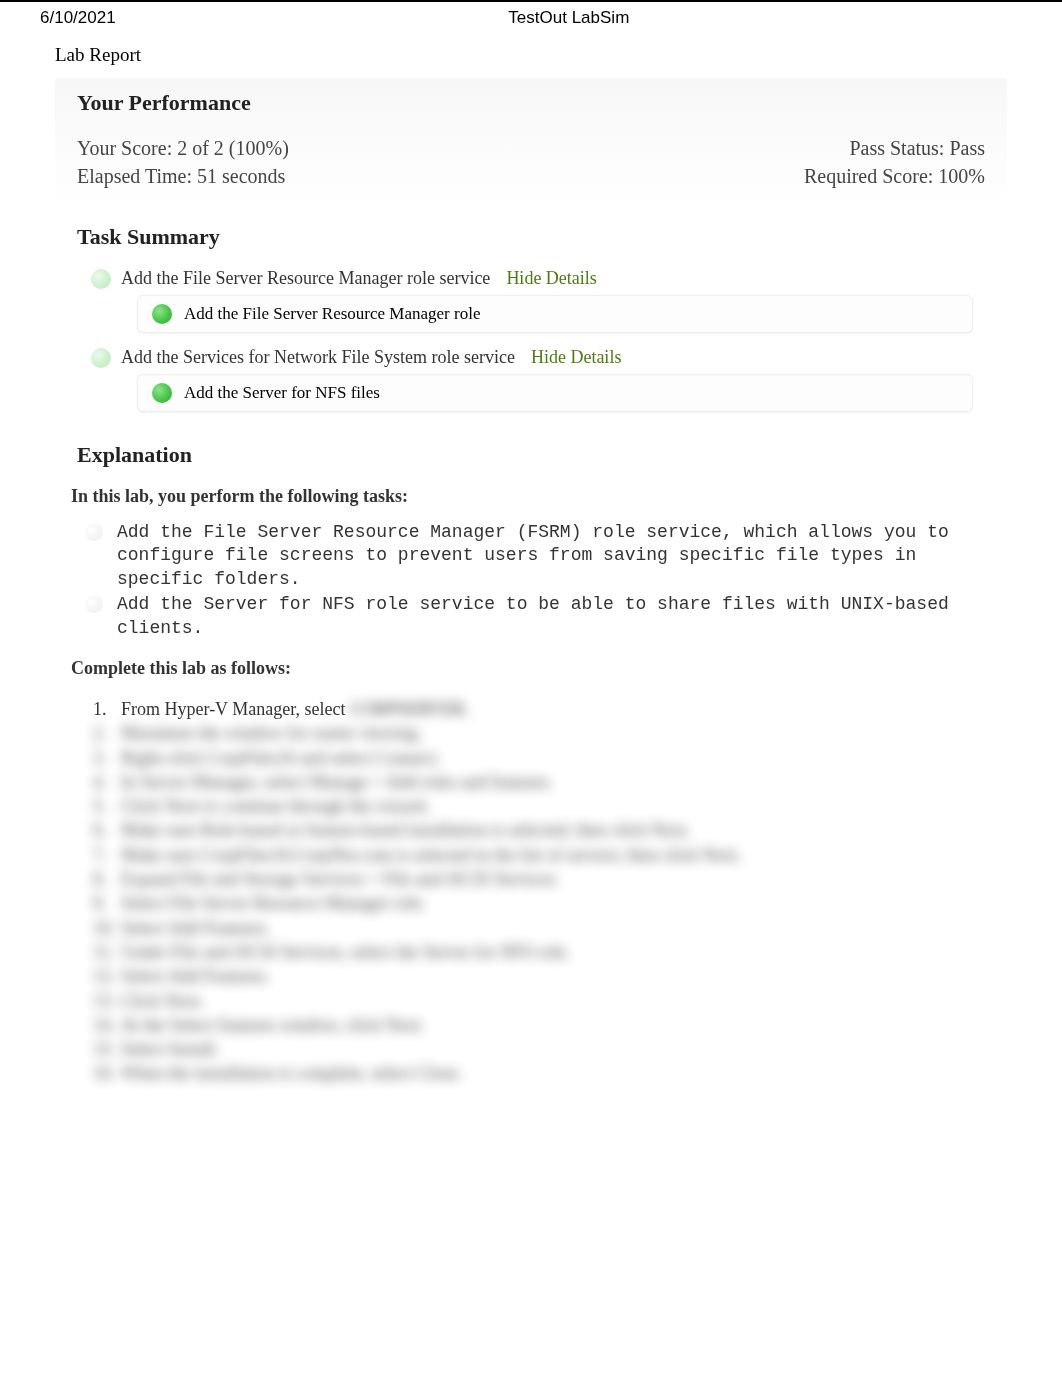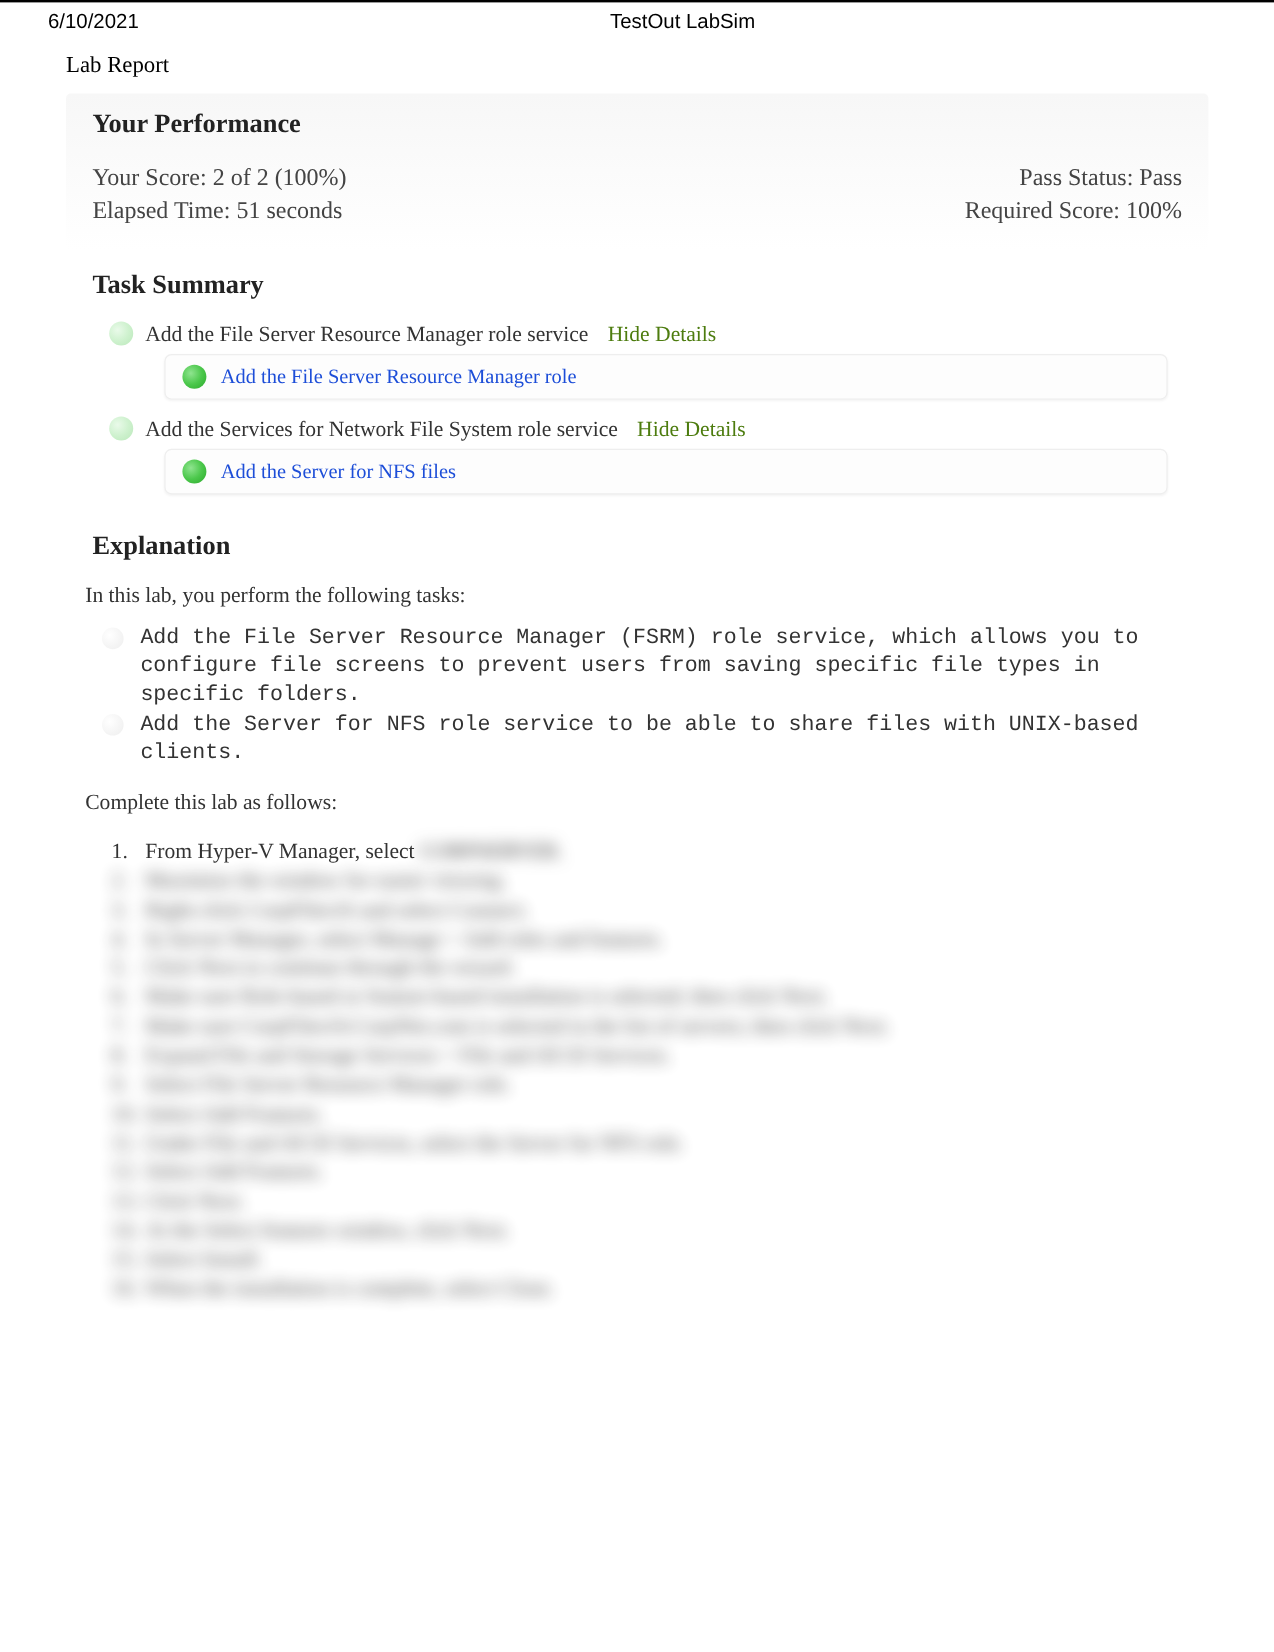--- a/index.html
+++ b/index.html
@@ -47,21 +47,21 @@
       justify-content: space-between;
       font-size: 20px;
       color: #444;
       line-height: 1.4;
     }
     .task-block {
       padding: 8px 22px;
     }
     .task-row {
       display: flex;
-      align-items: flex-start;
+      align-items: center;
       font-size: 18px;
       color: #333;
       margin: 8px 0 6px 14px;
     }
     .task-row .dot {
       width: 20px;
       height: 20px;
       border-radius: 50%;
       background: radial-gradient(circle at 35% 35%, #d4f5d4, #9ee49e, #74d074);
       margin-right: 10px;
@@ -86,29 +86,30 @@
     .subtask .dot {
       width: 20px;
       height: 20px;
       border-radius: 50%;
       background: radial-gradient(circle at 35% 35%, #8fe48f, #4cc84c, #2aa82a);
       margin-right: 12px;
       flex-shrink: 0;
     }
     .subtask .label {
       font-size: 17px;
-      color: #1d4ed8;
+      color: #000000;
     }
     .explanation-block {
       padding: 8px 22px;
     }
     .para {
       font-size: 18px;
       color: #333;
       margin: 6px 0 14px -6px;
+      font-weight: bold;
     }
     .bullet-list {
       margin-left: 8px;
     }
     .bullet-item {
       display: flex;
       margin-bottom: 2px;
       font-family: Liberation Mono, monospace;
     }
     .bullet-dot {

